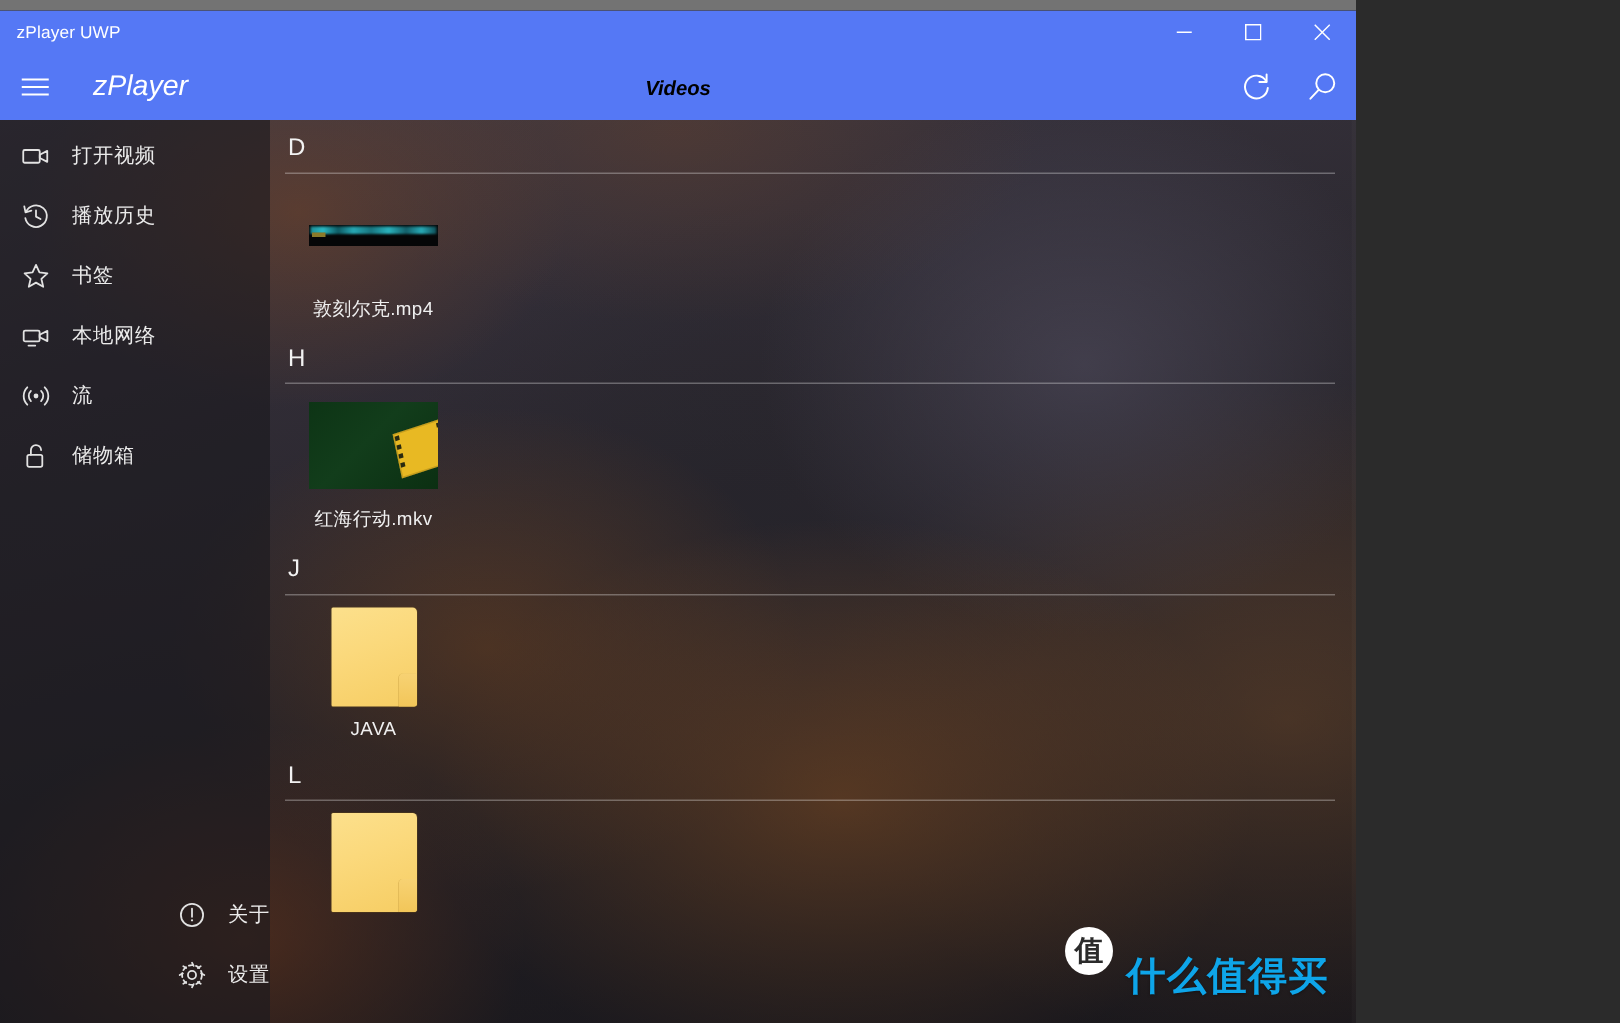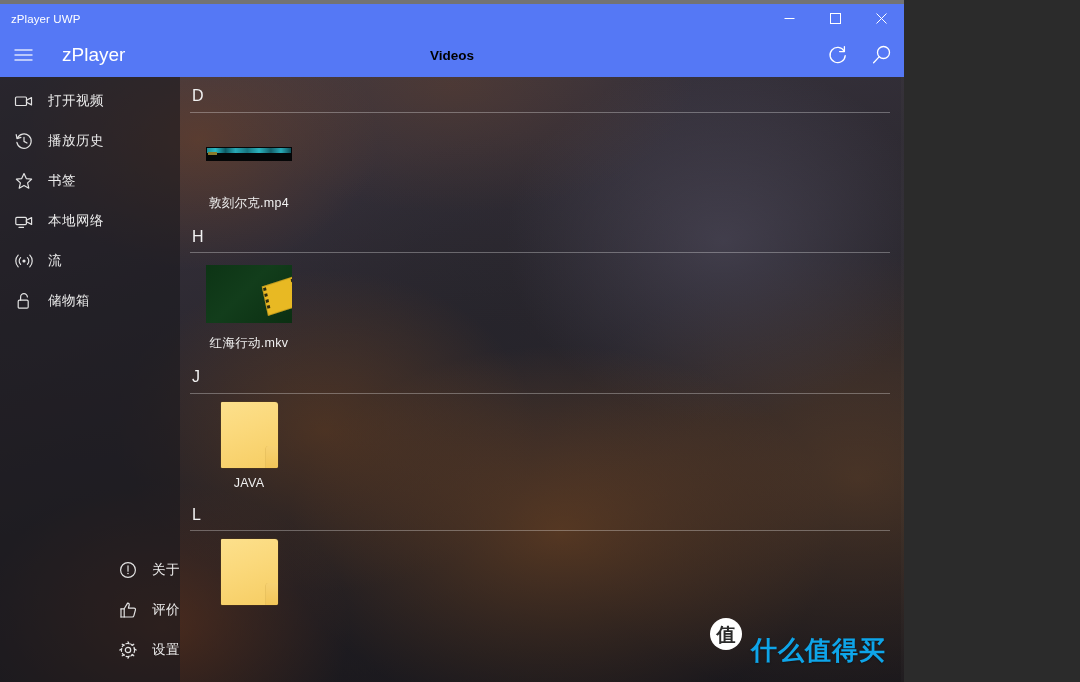--- a/index.html
+++ b/index.html
@@ -10,21 +10,21 @@
     overflow: hidden;
     font-family: "Liberation Sans", "DejaVu Sans", sans-serif;
     background: #2b2b2b;
   }
 
   #app {
     position: relative;
     width: 904px;
     height: 682px;
     overflow: hidden;
-    border-top: 4px solid #737373;
+    border-top: 7px solid #737373;
   }
 
   
   .bg-layer {
     position: absolute;
     inset: 0;
     background-color: #3b3a42;
     background-image:
       radial-gradient(ellipse 380px 260px at 62% 78%, rgba(150,92,46,0.85) 0%, rgba(150,92,46,0) 72%),
       radial-gradient(ellipse 300px 230px at 36% 63%, rgba(128,78,40,0.72) 0%, rgba(128,78,40,0) 70%),
@@ -70,20 +70,21 @@
 
   
   .header {
     position: absolute;
     top: 29px; left: 0; right: 0;
     height: 44px;
     background: #5578f5;
     display: flex;
     align-items: center;
     z-index: 35;
+    font-style: italic;
   }
   .hamburger {
     width: 46px; height: 44px;
     display: flex; align-items: center; justify-content: center;
     cursor: default;
   }
   .app-name {
     font-size: 19px;
     color: #ffffff;
     margin-left: 16px;
@@ -469,31 +470,20 @@
         <span class="nav-icon">
           <svg width="20" height="20" viewBox="0 0 20 20">
             <circle cx="10" cy="10" r="7.4"></circle>
             <line x1="10" y1="5.8" x2="10" y2="11.2"></line>
             <circle cx="10" cy="13.5" r="0.75" fill="#e2e2e2" stroke="none"></circle>
           </svg>
         </span>
         <span class="nav-label">关于</span>
       </div>
 
-      <div class="nav-item">
-        <span class="nav-icon">
-          <svg width="20" height="20" viewBox="0 0 20 20">
-            <path d="M6.2 17 L6.2 8.7 L9.6 3.1 C10.9 3.0 11.4 3.9 11.2 5.0 L10.4 8.1 L16.0 8.1 C17.1 8.1 17.7 8.9 17.4 10.0 L15.9 15.6 C15.7 16.5 15.1 17 14.2 17 Z"></path>
-            <line x1="3.0" y1="8.9" x2="6.2" y2="8.9"></line>
-            <line x1="3.0" y1="8.9" x2="3.0" y2="17"></line>
-            <line x1="3.0" y1="17" x2="6.2" y2="17"></line>
-          </svg>
-        </span>
-        <span class="nav-label">评价</span>
-      </div>
 
 
       <div class="nav-item">
         <span class="nav-icon">
           <svg width="20" height="20" viewBox="0 0 20 20">
             <circle cx="10" cy="10" r="2.7"></circle>
             <path d="M10 1.8 L11.1 3.9 M10 18.2 L11.1 16.1 M1.8 10 L3.9 8.9 M18.2 10 L16.1 8.9
                      M4.2 4.2 L6.1 5.3 M15.8 15.8 L13.9 14.7 M4.2 15.8 L6.1 14.7 M15.8 4.2 L13.9 5.3"></path>
             <circle cx="10" cy="10" r="6.6" stroke-dasharray="2.6 2.2"></circle>
           </svg>

